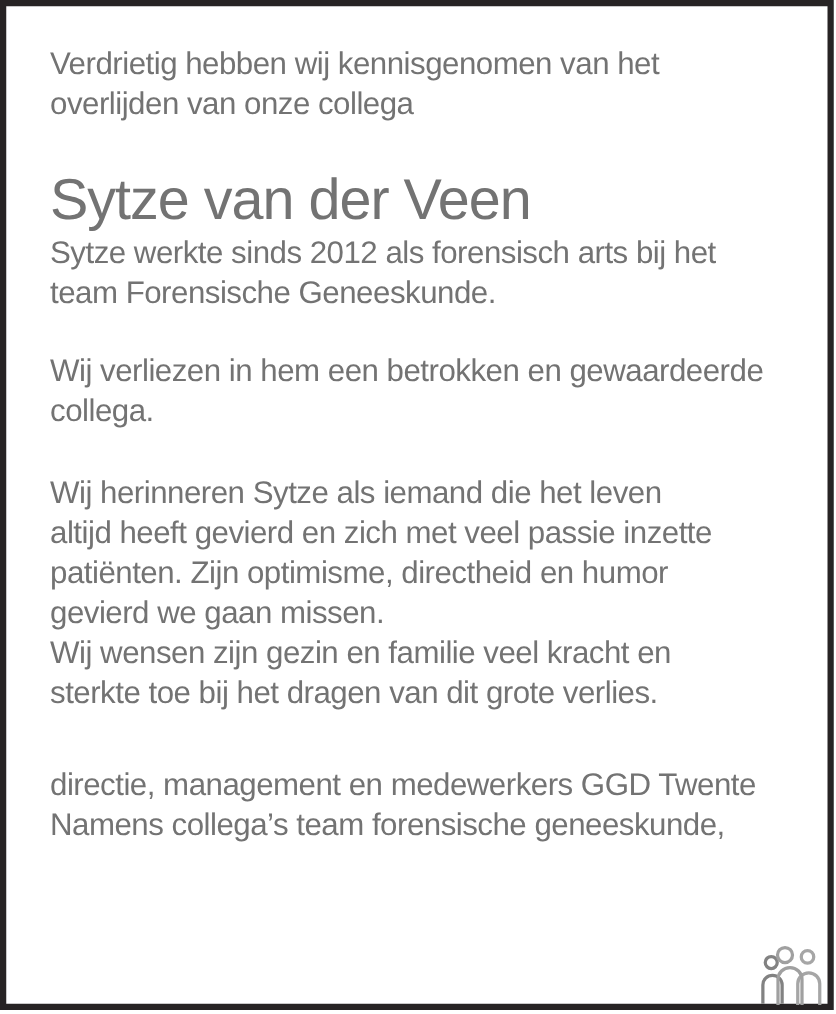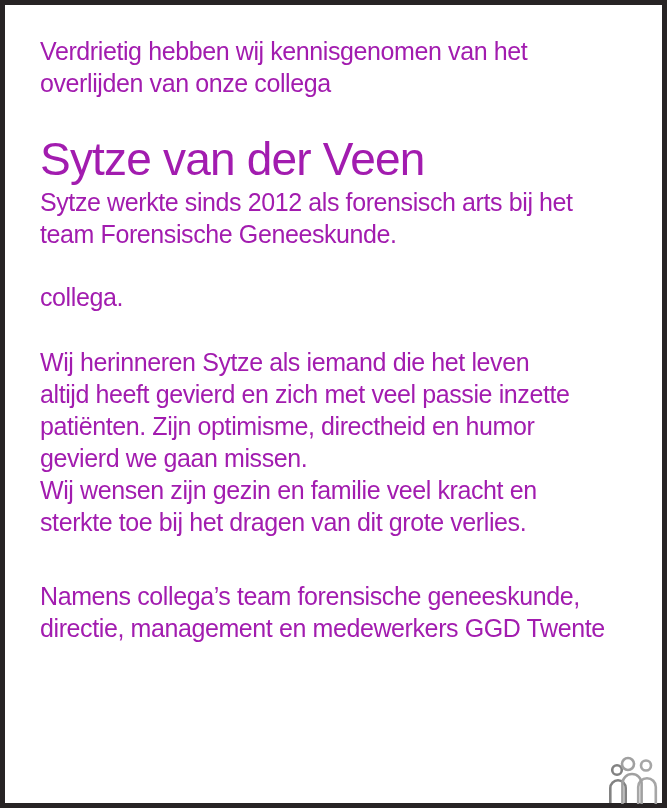--- a/index.html
+++ b/index.html
@@ -20,21 +20,21 @@
     left: 0;
     right: 2px;
     bottom: 3px;
     border: 5px solid #272324;
     background: #ffffff;
     box-sizing: border-box;
   }
   .content {
     position: relative;
     padding: 30px 28px 0 35px;
-    color: #a21caf;
+    color: #737373;
   }
   .intro, .para {
     font-size: 25px;
     line-height: 32px;
     letter-spacing: -0.4px;
     margin: 0;
   }
   .line { display: block; white-space: nowrap; }
   .deceased-name {
     font-size: 46px;
@@ -69,38 +69,39 @@
     </p>
 
     <h1 class="deceased-name">Sytze van der Veen</h1>
 
     <p class="para para-1">
       <span class="line">Sytze werkte sinds 2012 als forensisch arts bij het</span>
       <span class="line">team Forensische Geneeskunde.</span>
     </p>
 
     <p class="para para-2">
+      <span class="line">Wij verliezen in hem een betrokken en gewaardeerde</span>
       <span class="line">collega.</span>
     </p>
 
     <p class="para para-3">
       <span class="line">Wij herinneren Sytze als iemand die het leven</span>
       <span class="line">altijd heeft gevierd en zich met veel passie inzette</span>
       <span class="line">patiënten. Zijn optimisme, directheid en humor</span>
       <span class="line">gevierd we gaan missen.</span>
     </p>
 
     <p class="para para-4">
       <span class="line">Wij wensen zijn gezin en familie veel kracht en</span>
       <span class="line">sterkte toe bij het dragen van dit grote verlies.</span>
     </p>
 
     <p class="para para-5">
+      <span class="line">directie, management en medewerkers GGD Twente</span>
       <span class="line">Namens collega’s team forensische geneeskunde,</span>
-      <span class="line">directie, management en medewerkers GGD Twente</span>
     </p>
 
   </div>
 
   <svg class="logo" viewBox="0 0 56 53" xmlns="http://www.w3.org/2000/svg" fill="none">
 
     <circle cx="39" cy="12.5" r="5" stroke="#a6a6a6" stroke-width="2.6"></circle>
     <path d="M31.2,51 V34 A8.8,8.8 0 0 1 48.8,34 V51" stroke="#a6a6a6" stroke-width="2.6"></path>
 
     <circle cx="10" cy="17" r="4.8" stroke="#828282" stroke-width="2.6"></circle>

